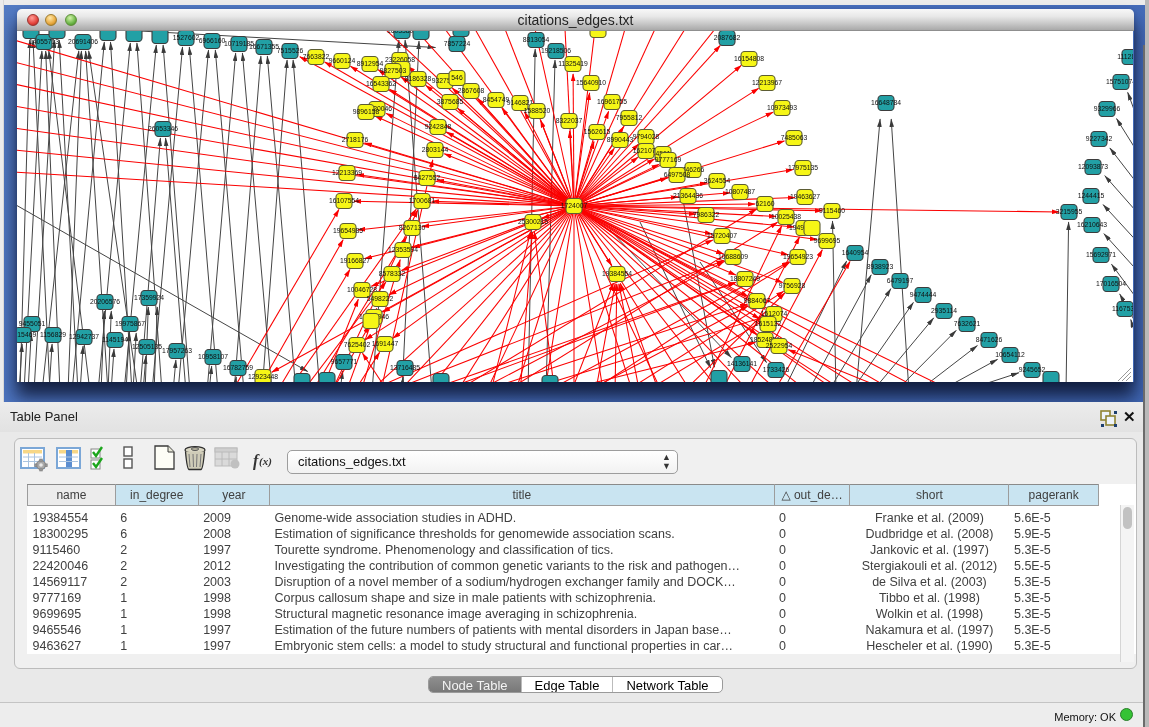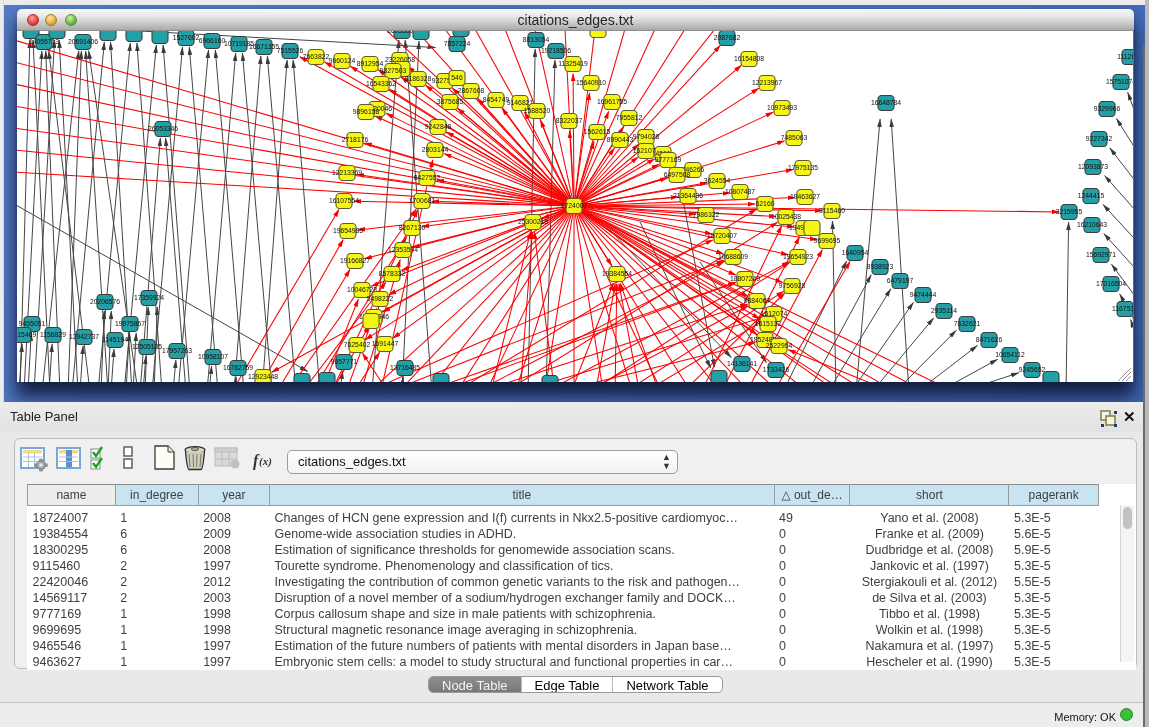--- a/index.html
+++ b/index.html
@@ -692,30 +692,20 @@
             <th>year</th>
             <th>title</th>
         <th>△ out_de…</th>
             <th>short</th>
             <th>pagerank</th>
         <th style="background:#fff;border:none"></th>
       </tr>
       <tr style="height:4px">
             <td colspan="8" style="height:4px;padding:0"></td>
           </tr>
-      <tr>
-            <td class="c0">18724007</td>
-            <td class="c1">1</td>
-            <td class="c2">2008</td>
-            <td class="c3">Changes of HCN gene expression and I(f) currents in Nkx2.5-positive cardiomyoc…</td>
-            <td class="c4">49</td>
-            <td class="c5">Yano et al. (2008)</td>
-            <td class="c6">5.3E-5</td>
-            <td class="c7"></td>
-          </tr>
 <tr>
             <td class="c0">19384554</td>
             <td class="c1">6</td>
             <td class="c2">2009</td>
             <td class="c3">Genome-wide association studies in ADHD.</td>
             <td class="c4">0</td>
             <td class="c5">Franke et al. (2009)</td>
             <td class="c6">5.6E-5</td>
             <td class="c7"></td>
           </tr>

